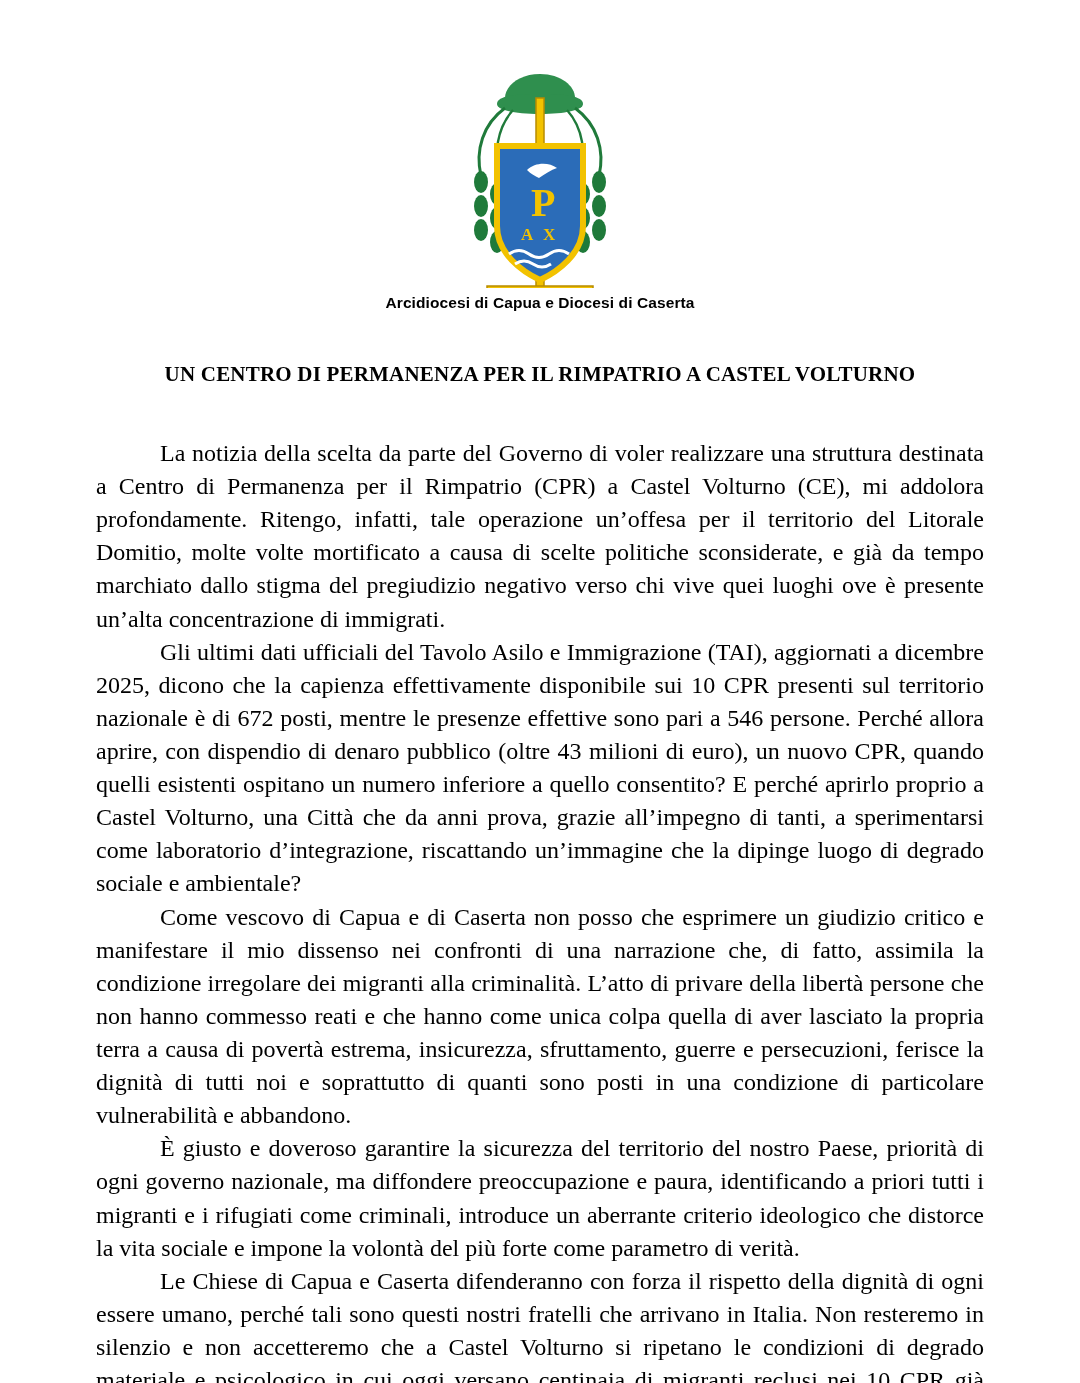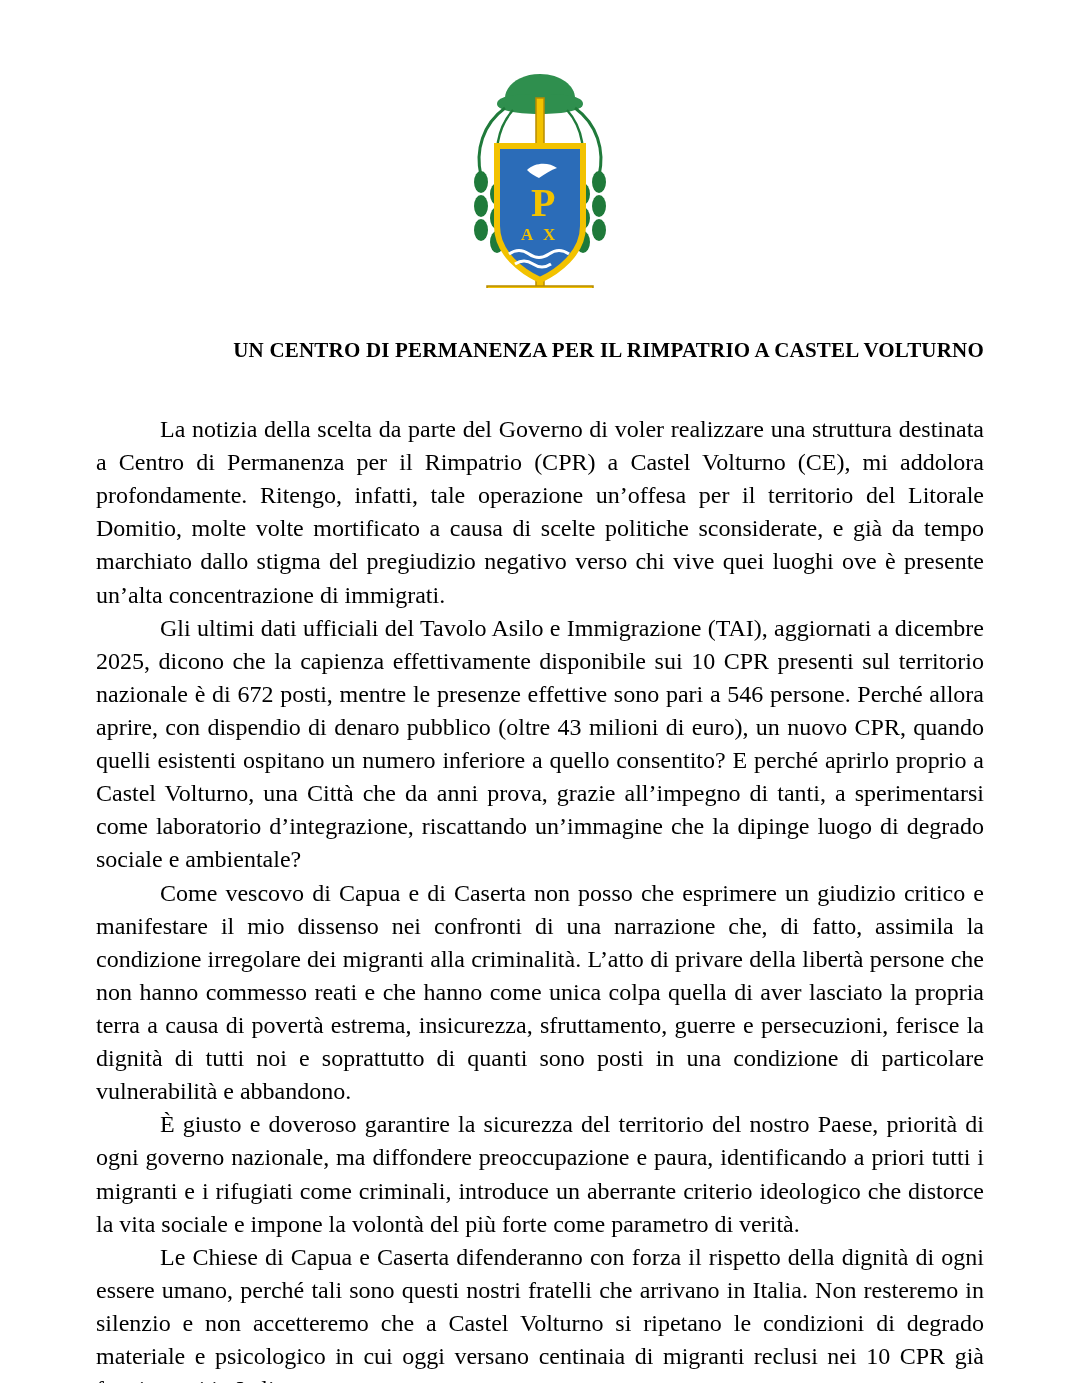--- a/index.html
+++ b/index.html
@@ -34,21 +34,21 @@
   }
   .org-line {
     text-align: center;
     font-family: "Liberation Sans", sans-serif;
     font-weight: bold;
     font-size: 15.5px;
     letter-spacing: 0.1px;
     margin-top: 6px;
   }
   .doc-title {
-    text-align: right;
+    text-align: center;
     font-family: "Liberation Serif", serif;
     font-weight: bold;
     font-size: 21px;
     margin-top: 50px;
     margin-bottom: 0;
     letter-spacing: 0.2px;
   }
   .body-text {
     margin-top: 50px;
     font-size: 24px;
@@ -136,20 +136,21 @@
         <path d="M80 206 q 9 -6 18 0 q 9 6 18 0"></path>
       </g>
 
       <g>
         <path d="M52 228 L158 228 L158 246 L52 246 Z" fill="#f2c200" stroke="#b88c00" stroke-width="1.5"></path>
         <text x="105" y="241" text-anchor="middle" font-family="Liberation Serif, serif" font-size="11" font-weight="bold" fill="#5a4300">DUC IN ALTUM</text>
       </g>
     </svg>
   </div>
 
+  <div class="org-line">Arcidiocesi di Capua e Diocesi di Caserta</div>
 
   <div class="doc-title">UN CENTRO DI PERMANENZA PER IL RIMPATRIO A CASTEL VOLTURNO</div>
 
   <div class="body-text">
     <p>La notizia della scelta da parte del Governo di voler realizzare una struttura destinata a Centro di Permanenza per il Rimpatrio (CPR) a Castel Volturno (CE), mi addolora profondamente. Ritengo, infatti, tale operazione un’offesa per il territorio del Litorale Domitio, molte volte mortificato a causa di scelte politiche sconsiderate, e già da tempo marchiato dallo stigma del pregiudizio negativo verso chi vive quei luoghi ove è presente un’alta concentrazione di immigrati.</p>
     <p>Gli ultimi dati ufficiali del Tavolo Asilo e Immigrazione (TAI), aggiornati a dicembre 2025, dicono che la capienza effettivamente disponibile sui 10 CPR presenti sul territorio nazionale è di 672 posti, mentre le presenze effettive sono pari a 546 persone. Perché allora aprire, con dispendio di denaro pubblico (oltre 43 milioni di euro), un nuovo CPR, quando quelli esistenti ospitano un numero inferiore a quello consentito? E perché aprirlo proprio a Castel Volturno, una Città che da anni prova, grazie all’impegno di tanti, a sperimentarsi come laboratorio d’integrazione, riscattando un’immagine che la dipinge luogo di degrado sociale e ambientale?</p>
     <p>Come vescovo di Capua e di Caserta non posso che esprimere un giudizio critico e manifestare il mio dissenso nei confronti di una narrazione che, di fatto, assimila la condizione irregolare dei migranti alla criminalità. L’atto di privare della libertà persone che non hanno commesso reati e che hanno come unica colpa quella di aver lasciato la propria terra a causa di povertà estrema, insicurezza, sfruttamento, guerre e persecuzioni, ferisce la dignità di tutti noi e soprattutto di quanti sono posti in una condizione di particolare vulnerabilità e abbandono.</p>
     <p>È giusto e doveroso garantire la sicurezza del territorio del nostro Paese, priorità di ogni governo nazionale, ma diffondere preoccupazione e paura, identificando a priori tutti i migranti e i rifugiati come criminali, introduce un aberrante criterio ideologico che distorce la vita sociale e impone la volontà del più forte come parametro di verità.</p>
     <p>Le Chiese di Capua e Caserta difenderanno con forza il rispetto della dignità di ogni essere umano, perché tali sono questi nostri fratelli che arrivano in Italia. Non resteremo in silenzio e non accetteremo che a Castel Volturno si ripetano le condizioni di degrado materiale e psicologico in cui oggi versano centinaia di migranti reclusi nei 10 CPR già funzionanti in Italia.</p>
   </div>

